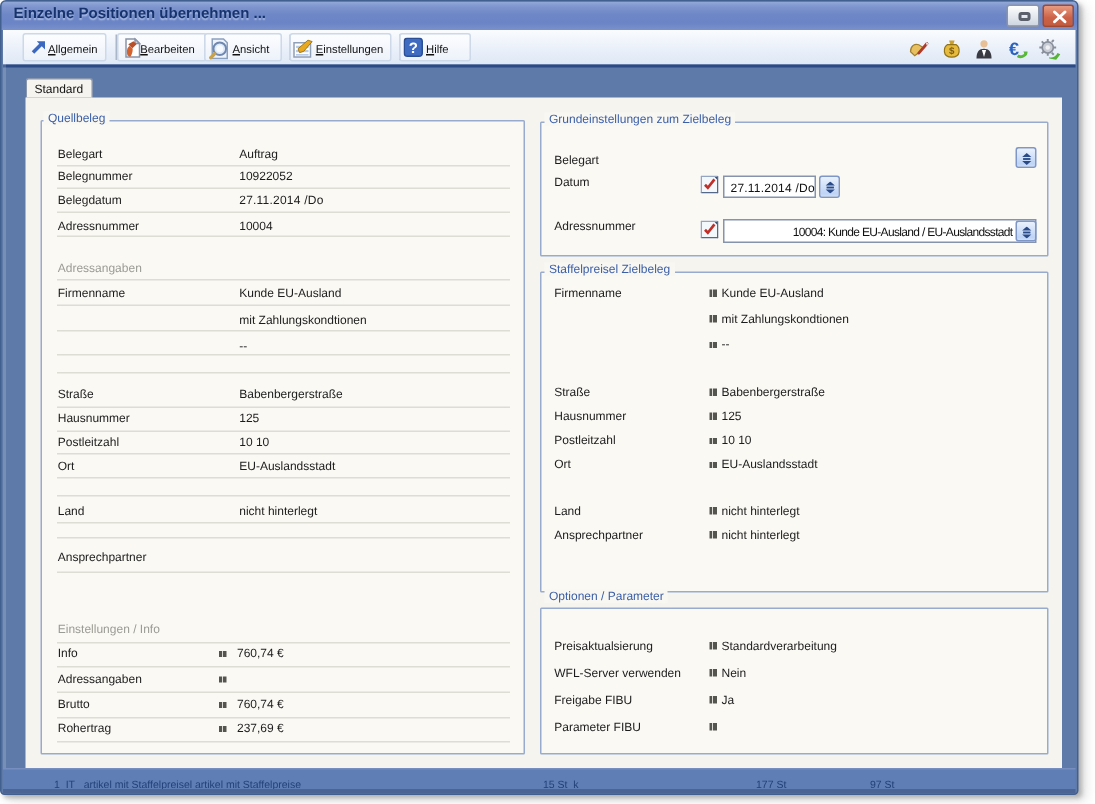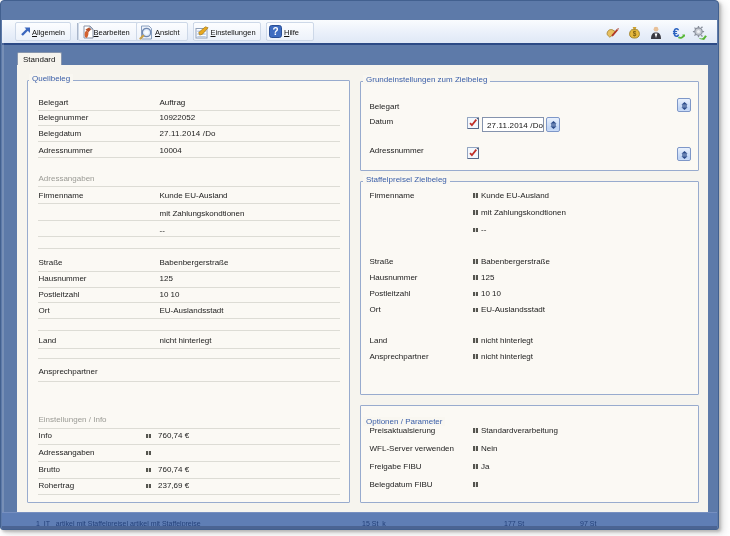--- a/index.html
+++ b/index.html
@@ -40,20 +40,31 @@
 .inp{position:absolute;background:#fff;border:1px solid #8593ad;font-size:8px;color:#111;white-space:nowrap}
 .spin{position:absolute;width:14px;border:1px solid #7e97c8;border-radius:2px;
  background:linear-gradient(180deg,#e9f1fd,#bed4f5 85%,#cfdff8)}
 #bband{position:absolute;left:1px;right:1px;bottom:1px;height:16px;background:#5f7eb5;
  border-top:1px solid #768fc0;overflow:hidden}
 #bband .bt{position:absolute;top:7px;font-size:7px;color:#24417a;white-space:nowrap}
 #bline{position:absolute;left:1px;right:1px;bottom:0px;height:3px;background:#4b6493}
 </style></head>
 <body>
 <div id="win">
+ <div id="tbar">
+  <div id="title">Einzelne Positionen übernehmen ...</div>
+  <div class="wbtn" id="btn-rest">
+        <i></i>
+      </div>
+  <div class="wbtn" id="btn-close">
+        <svg width="13" height="11" viewBox="0 0 13 11">
+          <path d="M3 2 L10 8.5 M10 2 L3 8.5" stroke="#fff" stroke-width="2" stroke-linecap="round"></path>
+        </svg>
+      </div>
+ </div>
  <div id="tool">
   <div class="tsep" style="left:75px"></div>
   <div class="tsep" style="left:190.5px"></div>
   <div class="tsep" style="left:264px"></div>
   <div class="tbtn" style="left:13px;width:56px"></div>
   <svg class="ticon" style="left:18px" width="12" height="12" viewBox="0 0 12 12">
         <path d="M2 10 L8 4" stroke="#3b67be" stroke-width="2.4" fill="none"></path>
         <path d="M4.5 2.5 h5.5 v5.5 z" fill="#3b67be"></path>
       </svg>
   <div class="ttxt" style="left:30px"><u>A</u>llgemein</div>
@@ -203,20 +214,21 @@
         <path d="M4 9 L0.5 6 h7 z" fill="#2a4a88"></path>
       </svg>
     </div>
 <div class="t" style="left:368.5px;top:144.5px">Adressnummer</div>
 <div class="cbx" style="left:466px;top:146px">
       <svg style="position:absolute;left:-1px;top:-1px" width="12" height="12" viewBox="0 0 12 12">
         <path d="M8.4 0 H12 V3.6 z" fill="#3c506f"></path>
         <path d="M3 6.2 L4.9 8.2 L9.3 2.6" stroke="#c13028" stroke-width="1.8" fill="none"></path>
       </svg>
     </div>
+<div class="inp" style="left:481px;top:145px;width:209px;height:15.5px;padding:3px 15px 0 0;text-align:right;letter-spacing:-0.45px">10004: Kunde EU-Ausland / EU-Auslandsstadt</div>
 <div class="spin" style="left:676px;top:146px;height:13.5px">
       <svg style="position:absolute;left:3px;top:2.5px" width="7" height="8" viewBox="0 0 8 9">
         <path d="M4 0 L7.5 3 H0.5 z" fill="#2a4a88"></path>
         <rect x="1.2" y="3.8" width="5.6" height="1.4" fill="#2a4a88"></rect>
         <path d="M4 9 L0.5 6 h7 z" fill="#2a4a88"></path>
       </svg>
     </div>
 <div class="fs" style="left:359px;top:179.5px;width:339px;height:214.5px"></div>
 <div class="leg" style="left:362px;top:173.5px">Staffelpreisel Zielbeleg</div>
 <div class="t" style="left:368.5px;top:189.5px">Firmenname</div>
@@ -238,31 +250,31 @@
 <div class="t" style="left:368.5px;top:304px">Ort</div>
 <div class="m" style="left:472px;top:306.5px"></div>
 <div class="t" style="left:480px;top:304px">EU-Auslandsstadt</div>
 <div class="t" style="left:368.5px;top:334.5px">Land</div>
 <div class="m" style="left:472px;top:337px"></div>
 <div class="t" style="left:480px;top:334.5px">nicht hinterlegt</div>
 <div class="t" style="left:368.5px;top:350.5px">Ansprechpartner</div>
 <div class="m" style="left:472px;top:353px"></div>
 <div class="t" style="left:480px;top:350.5px">nicht hinterlegt</div>
 <div class="fs" style="left:359px;top:403.5px;width:339px;height:98.5px"></div>
-<div class="leg" style="left:362px;top:416px">Optionen / Parameter</div>
+<div class="leg" style="left:362px;top:392px">Optionen / Parameter</div>
 <div class="t" style="left:368.5px;top:424.5px">Preisaktualsierung</div>
 <div class="m" style="left:472px;top:427px"></div>
 <div class="t" style="left:480px;top:424.5px">Standardverarbeitung</div>
 <div class="t" style="left:368.5px;top:442.5px">WFL-Server verwenden</div>
 <div class="m" style="left:472px;top:445px"></div>
 <div class="t" style="left:480px;top:442.5px">Nein</div>
 <div class="t" style="left:368.5px;top:460.5px">Freigabe FIBU</div>
 <div class="m" style="left:472px;top:463px"></div>
 <div class="t" style="left:480px;top:460.5px">Ja</div>
-<div class="t" style="left:368.5px;top:478.5px">Belegdatum FIBU</div>
+<div class="t" style="left:368.5px;top:478.5px">Parameter FIBU</div>
 <div class="m" style="left:472px;top:481px"></div>
  <div id="bband">
   <div class="bt" style="left:34px">1&nbsp;&nbsp;IT&nbsp;&nbsp;&nbsp;artikel mit Staffelpreisel&nbsp;artikel mit Staffelpreise</div>
   <div class="bt" style="left:360px">15 St&nbsp;&nbsp;k</div>
   <div class="bt" style="left:502px">177 St</div>
   <div class="bt" style="left:578px">97 St</div>
  </div>
  <div id="bline"></div>
 </div>
 

